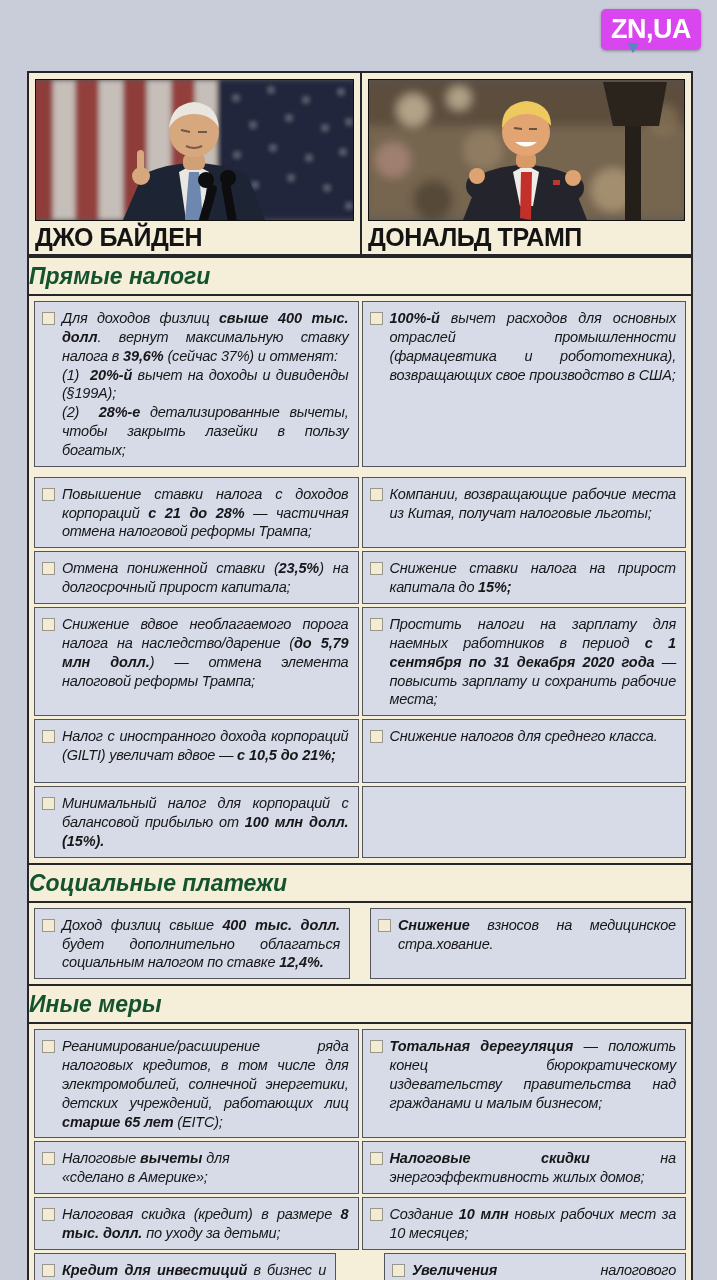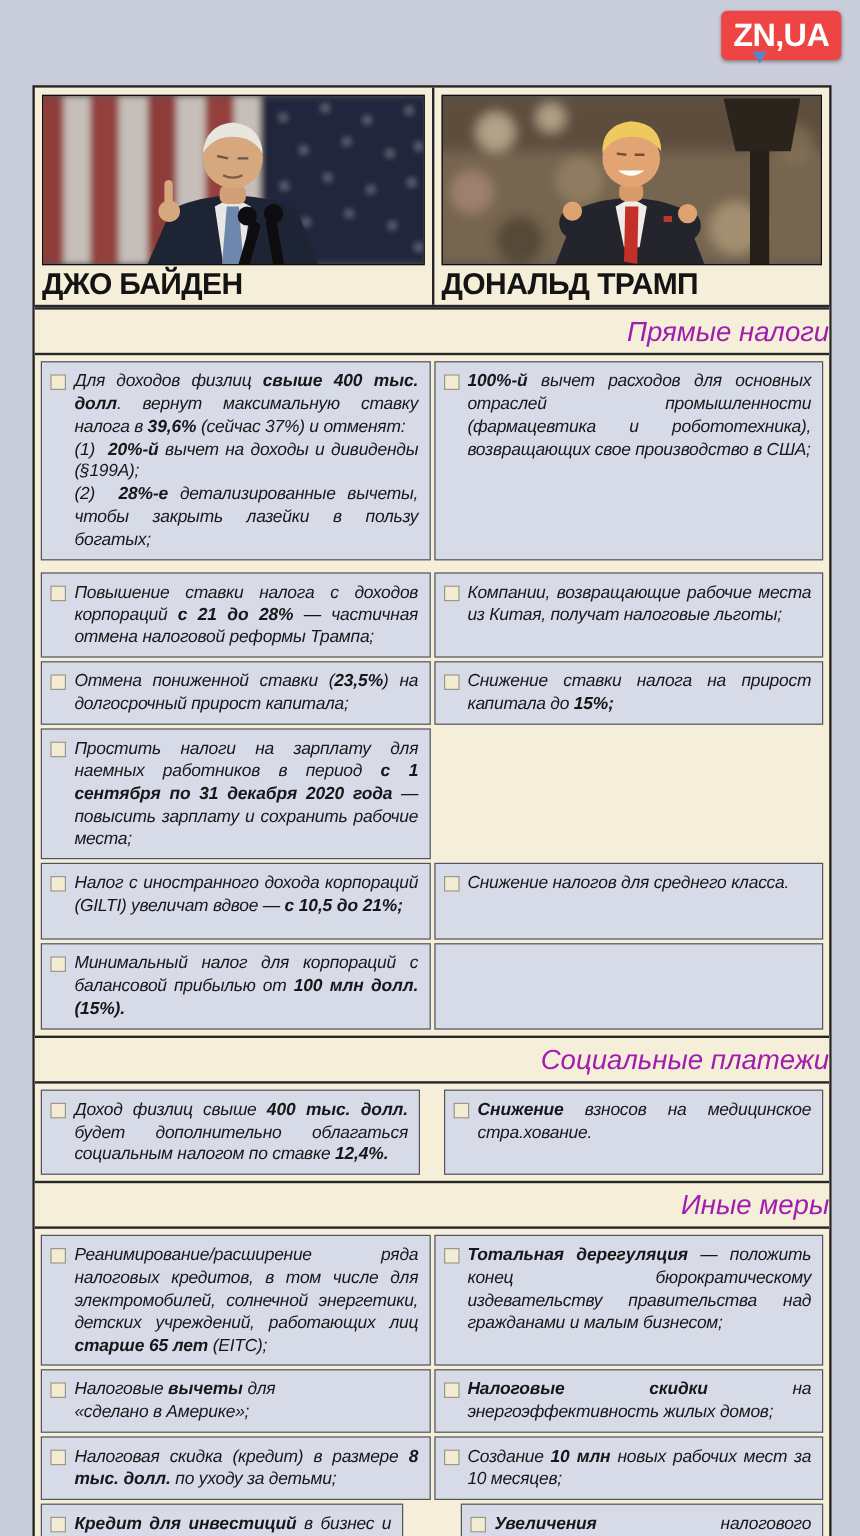--- a/index.html
+++ b/index.html
@@ -4,21 +4,21 @@
 <style>
   html,body{margin:0;padding:0;}
   body{
     width:717px;height:1280px;overflow:hidden;position:relative;
     background:#c9ccd9;
     font-family:"Liberation Sans","DejaVu Sans",sans-serif;
   }
   
   .logo{
     position:absolute;top:9px;right:16px;z-index:5;
-    background:#ef4444;color:#fff;
+    background:#d946ef;color:#fff;
     font-weight:bold;font-size:27px;line-height:38px;
     padding:1px 10px 2px;border-radius:5px;
     letter-spacing:-0.5px;
     box-shadow:0 1px 3px rgba(0,0,0,.35);
   }
   .logo::after{
     content:"";position:absolute;left:26px;bottom:-9px;
     border:6px solid transparent;border-top:10px solid #5886c2;
   }
   
@@ -34,24 +34,24 @@
   .pcol.right{border-left:2px solid #26262a;}
   .photo{height:140px;border:1px solid #101010;overflow:hidden;position:relative;background:#555;}
   .photo svg{display:block;width:100%;height:100%;}
   .pname{
     height:33px;text-align:left;
     font-weight:bold;font-size:25px;line-height:33px;
     letter-spacing:-0.5px;color:#141414;white-space:nowrap;
   }
   
   .section-title{
-    background:#f5eed8;text-align:right;
+    background:#f5eed8;text-align:left;
     border-top:2px solid #26262a;border-bottom:2px solid #26262a;
-    font-style:italic;font-weight:normal;font-size:23px;line-height:36px;
-    color:#a21caf;height:36px;
+    font-style:italic;font-weight:bold;font-size:23px;line-height:36px;
+    color:#14532d;height:36px;
   }
   .section:first-of-type .section-title{border-top:none;}
   
   .rows{padding:2px;font-style:italic;}
   .rowgrid{
     display:grid;grid-template-columns:1fr 1fr;gap:3px;margin:3px;
   }
   .cell{
     background:#d6dbe7;border:1px solid #54545c;
     box-sizing:border-box;
@@ -207,20 +207,24 @@
             <div class="txt"><span>Отмена пониженной ставки (</span><b>23,5%</b><span>) на долгосрочный прирост капитала;</span></div>
           </div>
           <div class="cell">
             <span class="checkbox"></span>
             <div class="txt"><span>Снижение ставки налога на прирост капитала до </span><b>15%;</b></div>
           </div>
         </div>
         <div class="rowgrid" style="min-height: 84px;">
           <div class="cell">
             <span class="checkbox"></span>
+            <div class="txt"><span>Снижение вдвое необлагаемого порога налога на наследство/дарение (</span><b>до 5,79 млн долл.</b><span>) — отмена элемента налоговой реформы Трампа;</span></div>
+          </div>
+          <div class="cell">
+            <span class="checkbox"></span>
             <div class="txt"><span>Простить налоги на зарплату для наемных работников в период </span><b>с 1 сентября по 31 декабря 2020 года</b><span> — повысить зарплату и сохранить рабочие места;</span></div>
           </div>
         </div>
         <div class="rowgrid" style="min-height: 64px;">
           <div class="cell">
             <span class="checkbox"></span>
             <div class="txt"><span>Налог с иностранного дохода корпораций (GILTI) увеличат вдвое — </span><b>с 10,5 до 21%;</b></div>
           </div>
           <div class="cell">
             <span class="checkbox"></span>

